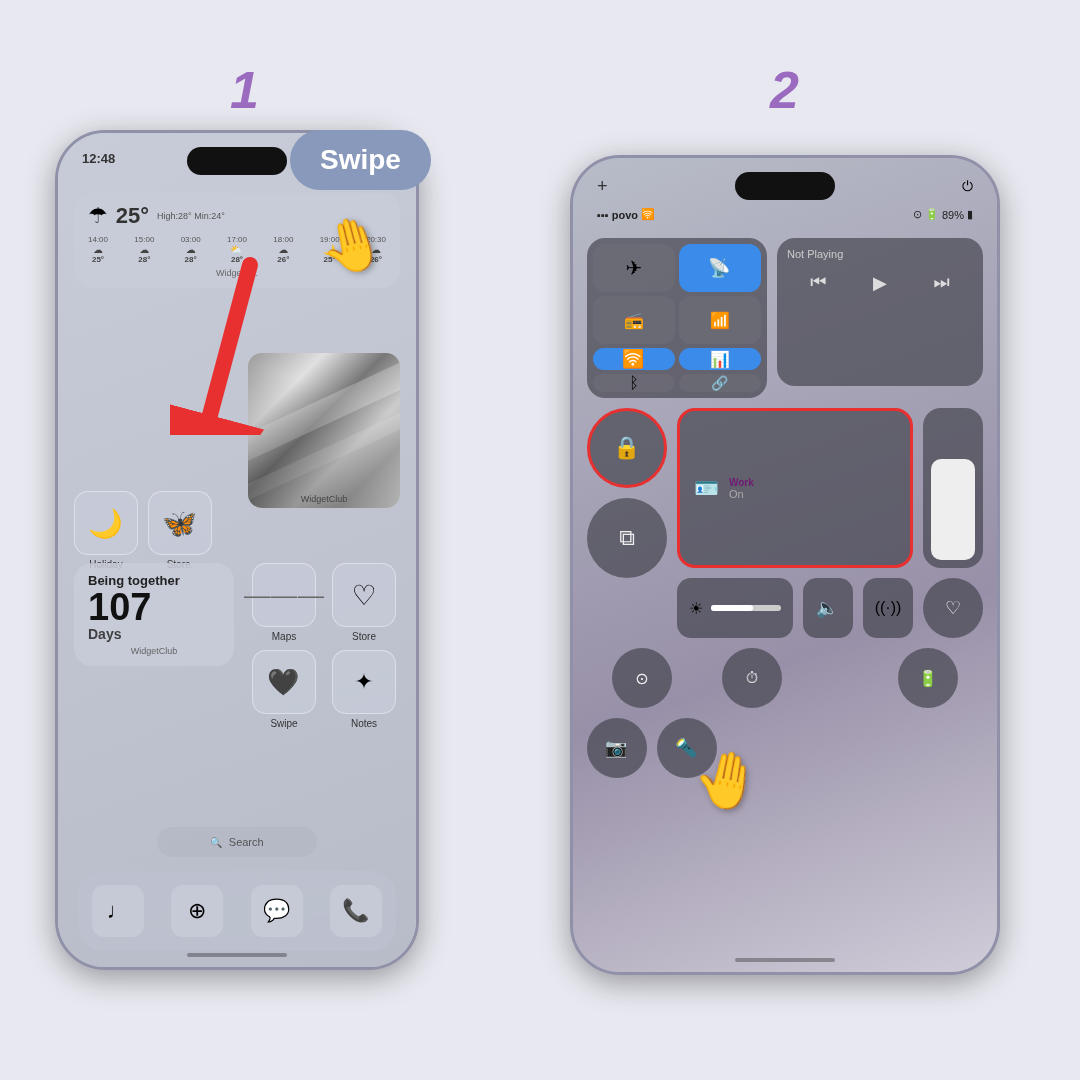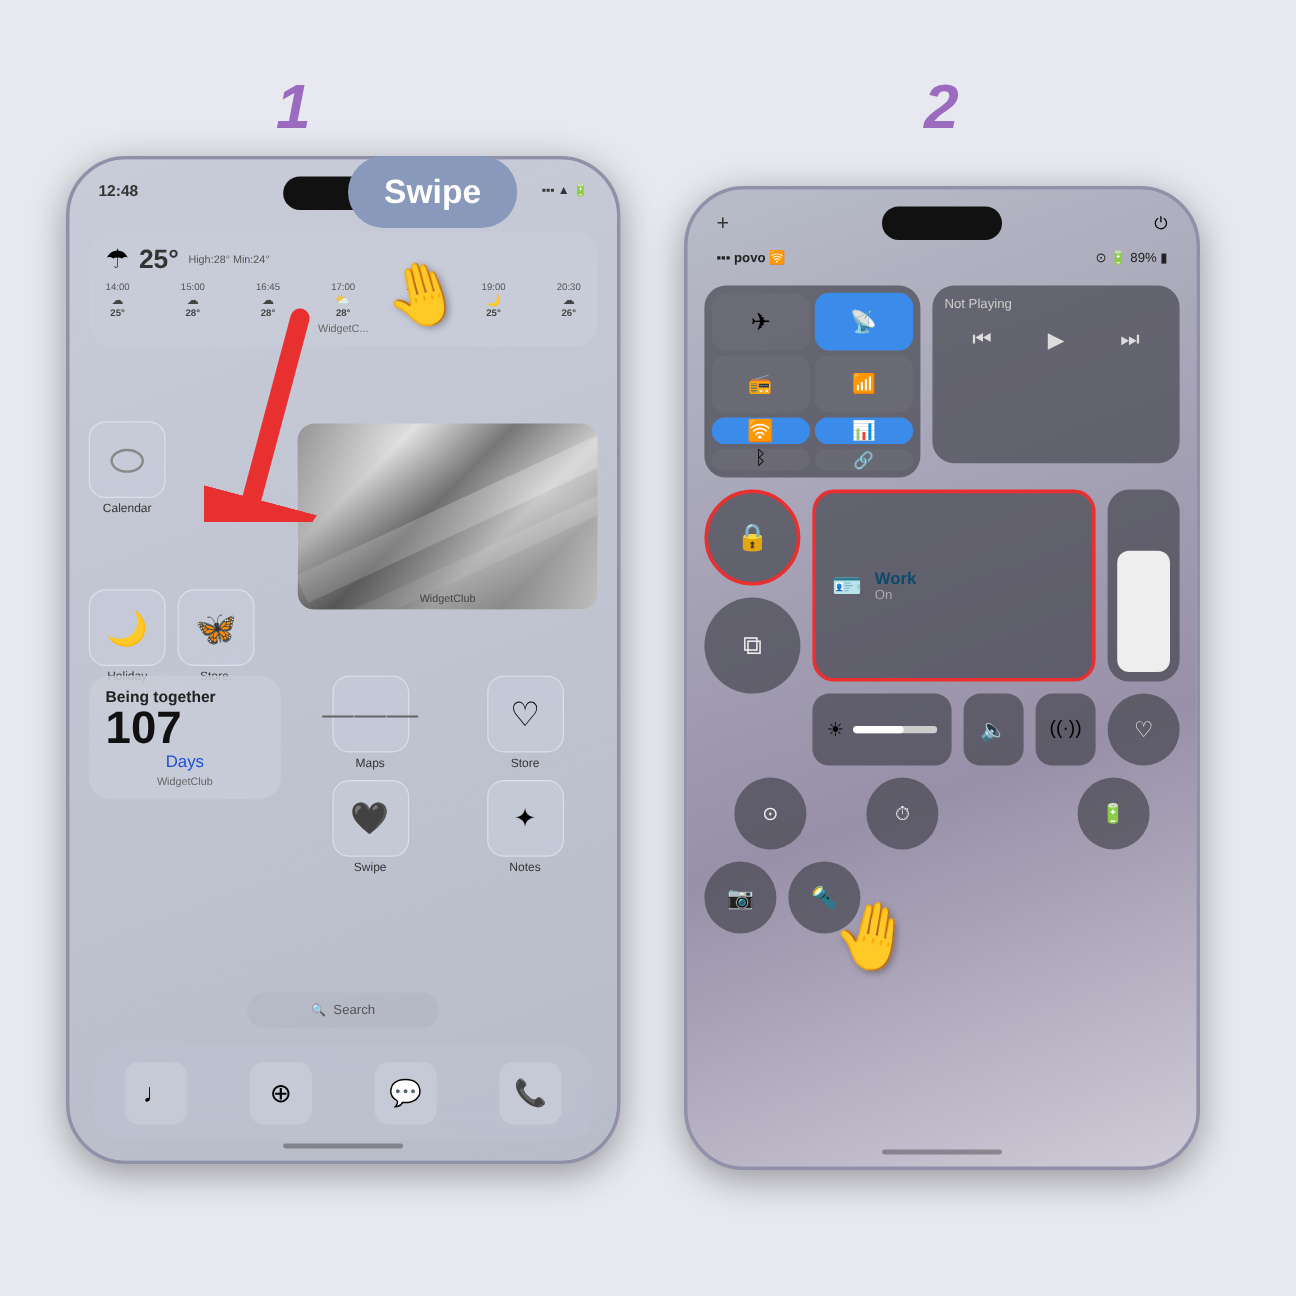--- a/index.html
+++ b/index.html
@@ -42,21 +42,21 @@
       position: absolute;
       border-radius: 50px;
       overflow: hidden;
       box-shadow: 0 8px 30px rgba(0,0,0,0.35);
     }
 
     
     #phone1 {
       left: 55px;
       top: 130px;
-      width: 462px;
+      width: 364px;
       height: 840px;
       background: #c8ccd8;
       border: 3px solid #9090a8;
     }
 
     
     #phone2 {
       left: 570px;
       top: 155px;
       width: 430px;
@@ -163,21 +163,21 @@
       position: absolute;
       top: 430px;
       left: 16px;
       width: 160px;
       background: rgba(200,204,216,0.85);
       border-radius: 18px;
       padding: 10px 14px;
     }
     .bt-title { font-size: 13px; font-weight: 700; color: #222; }
     .bt-number { font-size: 38px; font-weight: 800; color: #111; line-height: 1; }
-    .bt-days { font-size: 14px; font-weight: 400; color: #1d4ed8; text-align: center; }
+    .bt-days { font-size: 14px; font-weight: 700; color: #404040; }
     .bt-sublabel { font-size: 9px; color: #666; text-align: center; margin-top: 4px; }
 
     
     .small-grid {
       position: absolute;
       top: 430px;
       left: 190px;
       right: 16px;
       display: grid;
       grid-template-columns: 1fr 1fr;
@@ -326,21 +326,21 @@
       border-radius: 18px;
       background: rgba(70,70,80,0.7);
       display: flex;
       align-items: center;
       padding: 10px 14px;
       gap: 10px;
       border: 3px solid #e83030;
     }
     .work-icon { font-size: 20px; color: #4a9ef0; }
     .work-text { }
-    .work-label { font-size: 14px; font-weight: 600; color: #0c4a6e; }
+    .work-label { font-size: 10px; font-weight: 600; color: #701a75; }
     .work-status { font-size: 11px; color: #aaa; }
 
     
     .cc-slider-col {
       display: flex;
       flex-direction: column;
       gap: 10px;
     }
     .cc-slider {
       width: 60px;
@@ -537,21 +537,21 @@
         <div class="hr">14:00</div>
           <div class="icon">☁</div>
           <div class="tmp">25°</div>
       </div>
       <div class="weather-hour">
         <div class="hr">15:00</div>
           <div class="icon">☁</div>
           <div class="tmp">28°</div>
       </div>
       <div class="weather-hour">
-        <div class="hr">16:45</div>
+        <div class="hr">03:00</div>
           <div class="icon">☁</div>
           <div class="tmp">28°</div>
       </div>
       <div class="weather-hour">
         <div class="hr">17:00</div>
           <div class="icon">⛅</div>
           <div class="tmp">28°</div>
       </div>
       <div class="weather-hour">
         <div class="hr">18:00</div>
@@ -566,28 +566,20 @@
       <div class="weather-hour">
         <div class="hr">20:30</div>
           <div class="icon">☁</div>
           <div class="tmp">26°</div>
       </div>
     </div>
     <div class="widget-label">WidgetC...</div>
   </div>
 
   <div style="position:absolute;top:218px;left:16px;display:flex;gap:10px;">
-    <div class="app-item">
-      <div class="app-icon">
-        <svg width="36" height="36" viewBox="0 0 36 36">
-          <ellipse cx="18" cy="19" rx="13" ry="9" fill="none" stroke="#888" stroke-width="2"></ellipse>
-        </svg>
-      </div>
-      <span class="app-label">Calendar</span>
-    </div>
   </div>
 
   <div class="chrome-box">
     <div class="chrome-stripe"></div>
     <div class="chrome-stripe2"></div>
     <div style="position:absolute;inset:0;background:linear-gradient(200deg,transparent 30%,rgba(0,0,0,0.3) 100%);"></div>
     <div class="chrome-label">WidgetClub</div>
   </div>
 
   <div style="position:absolute;top:358px;left:16px;display:flex;gap:10px;">

